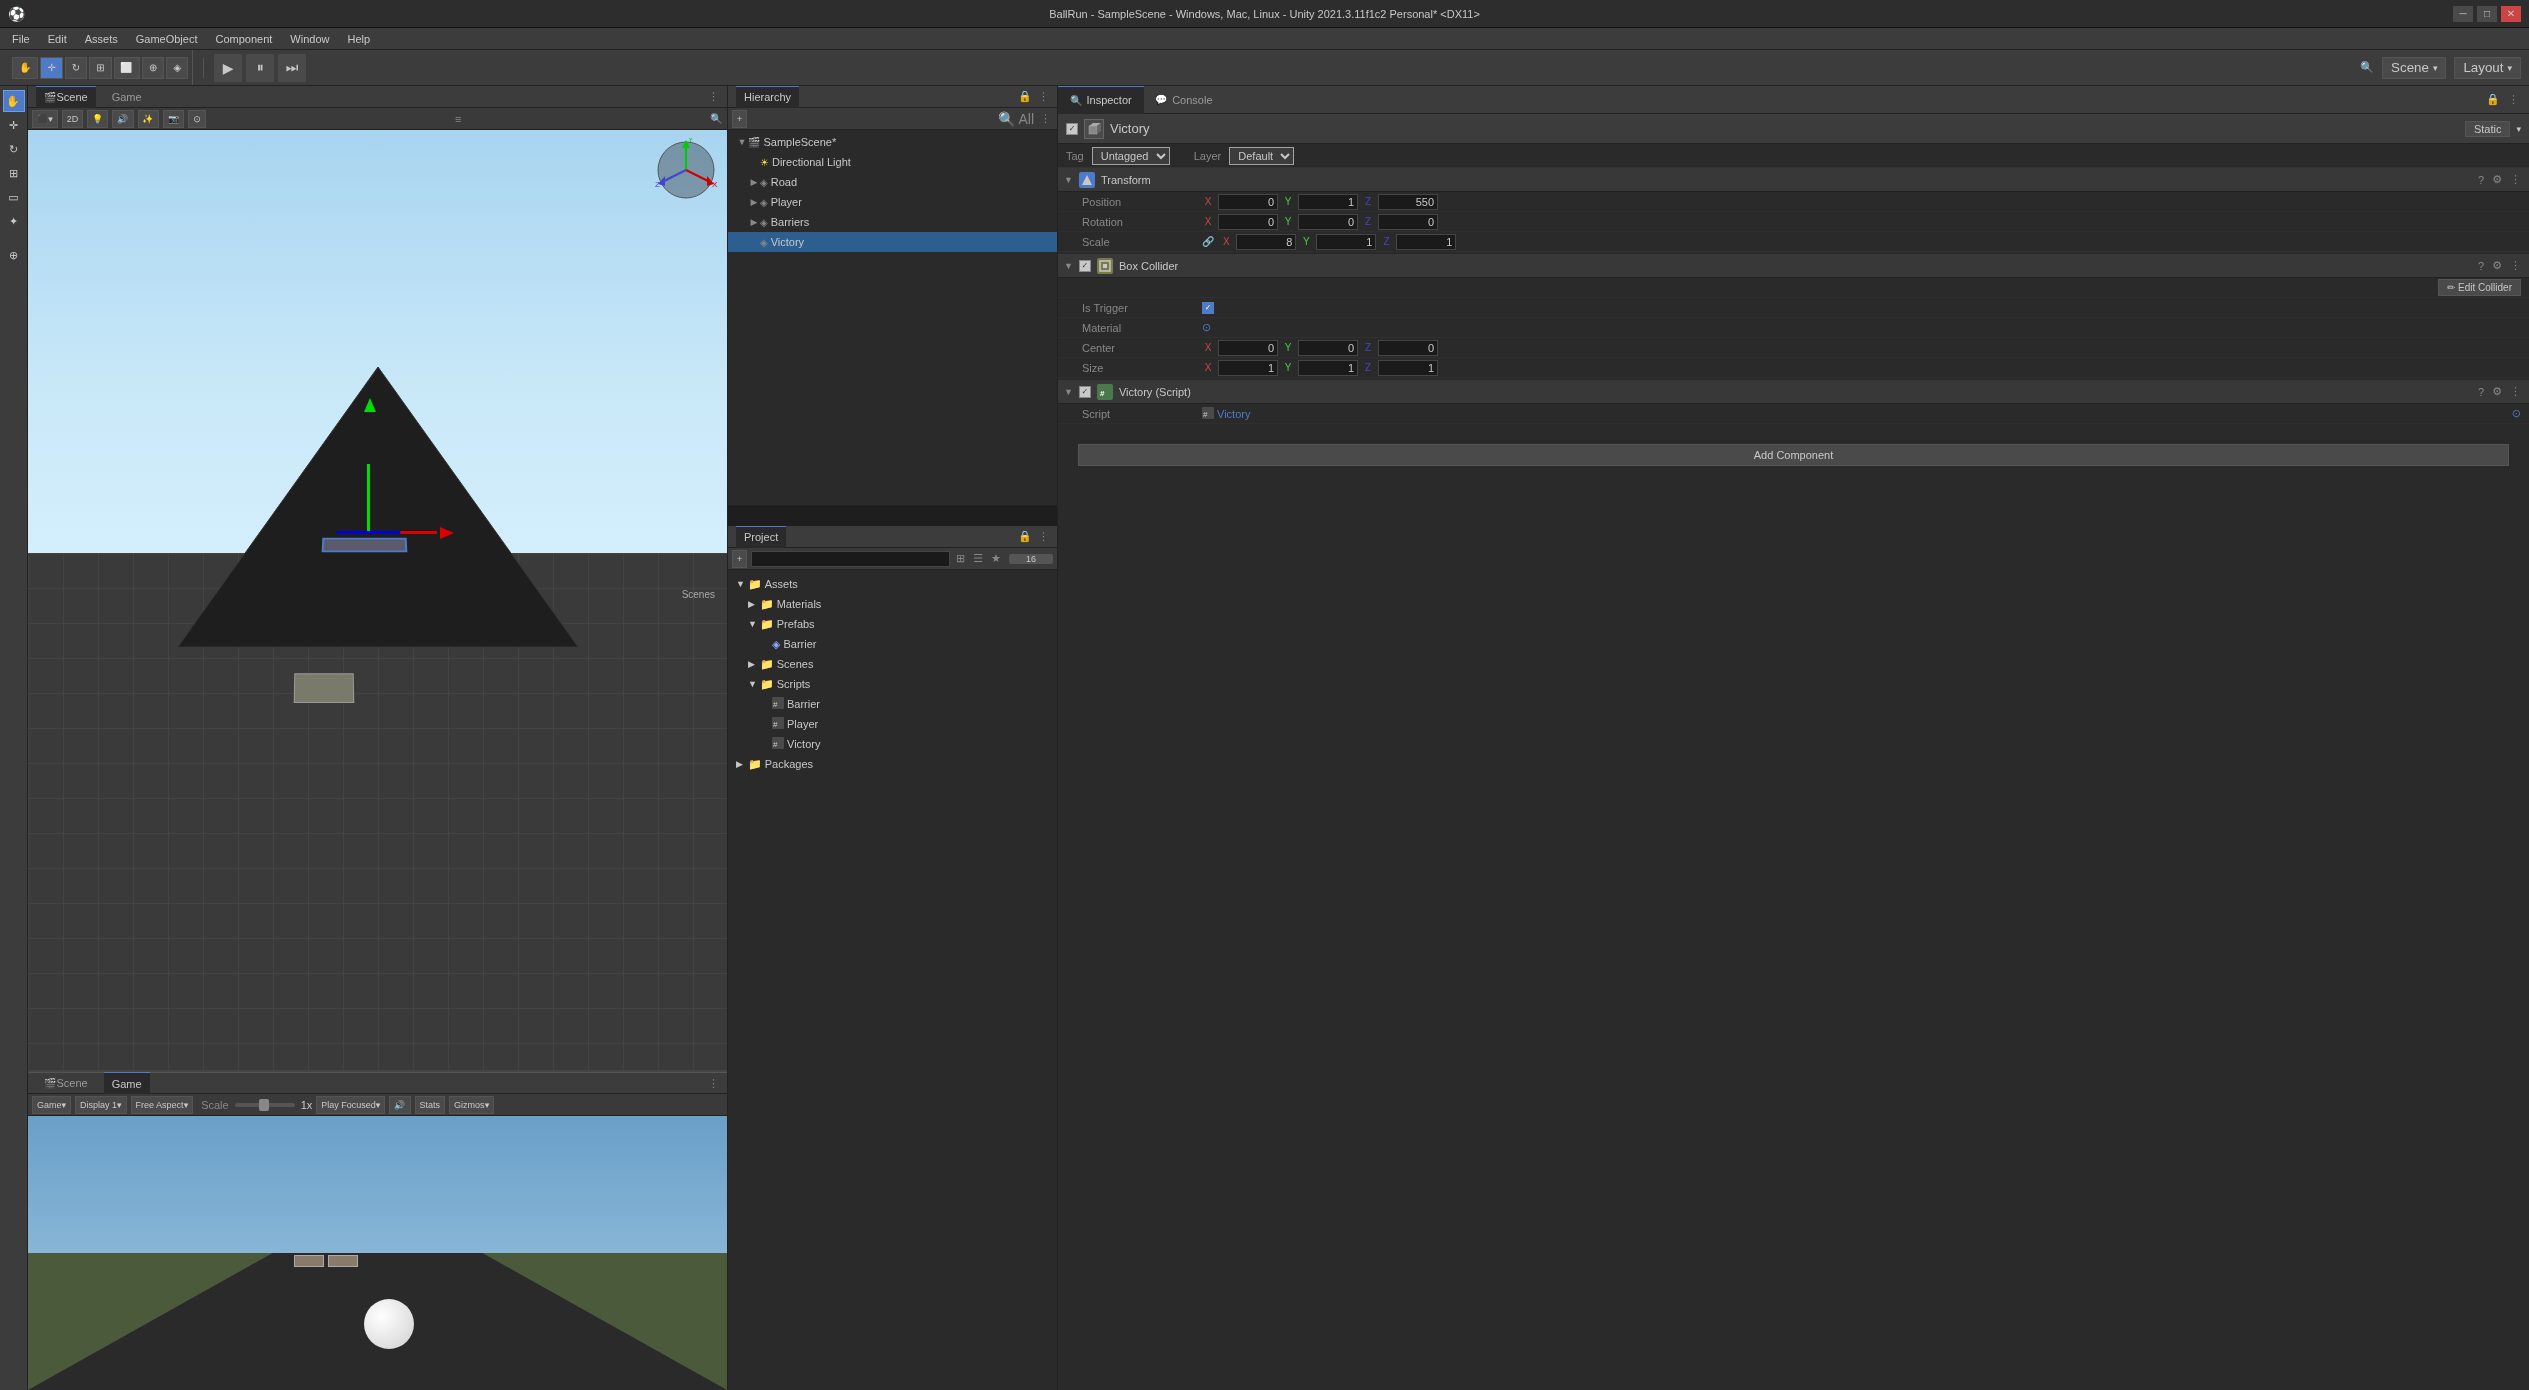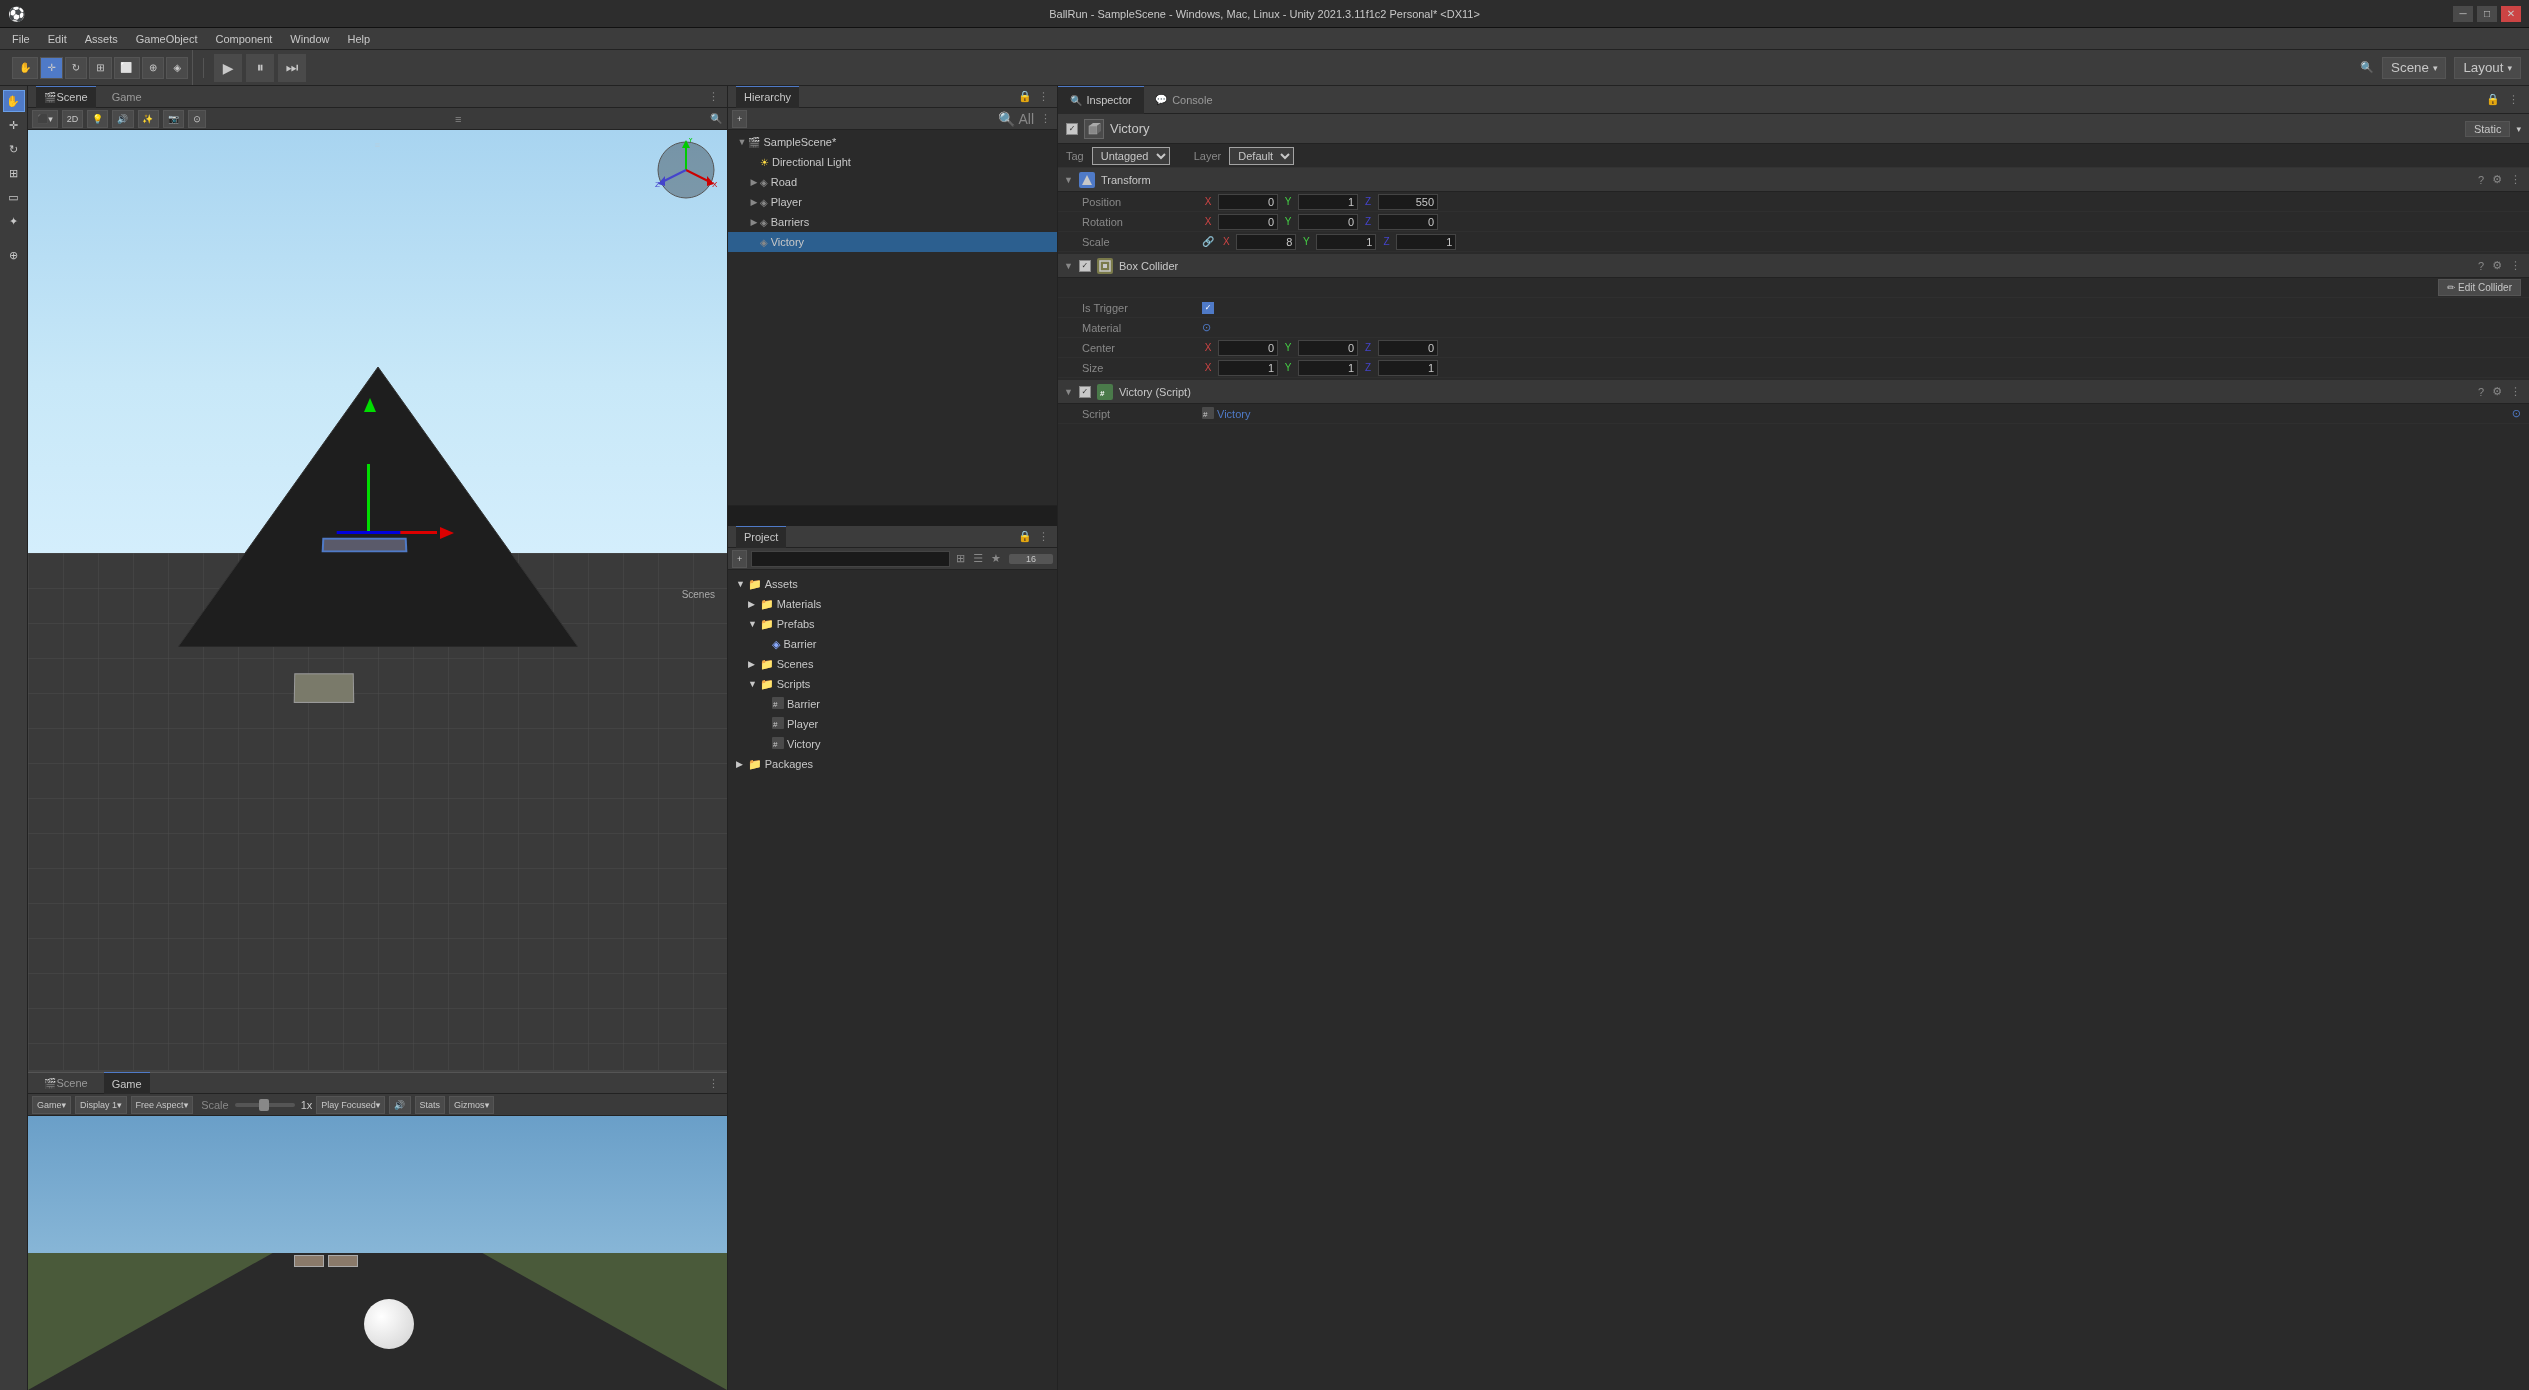--- a/index.html
+++ b/index.html
@@ -1237,17 +1237,20 @@
             <svg width="12" height="12" viewBox="0 0 12 12">
               <rect width="12" height="12" fill="#4a4a4a" rx="1"></rect>
               <text x="1" y="10" fill="#c8c8c8" font-size="8">#</text>
             </svg>
           </span>
           <span class="script-value">Victory</span>
           <span class="material-link-icon" style="margin-left:auto;">⊙</span>
         </div>
       </div>
 
+      <div style="margin-top:12px; text-align:center;">
+        <button class="add-component-btn">Add Component</button>
+      </div>
 
     </div>
   </div>
 
 </div>
 
 </body></html>

